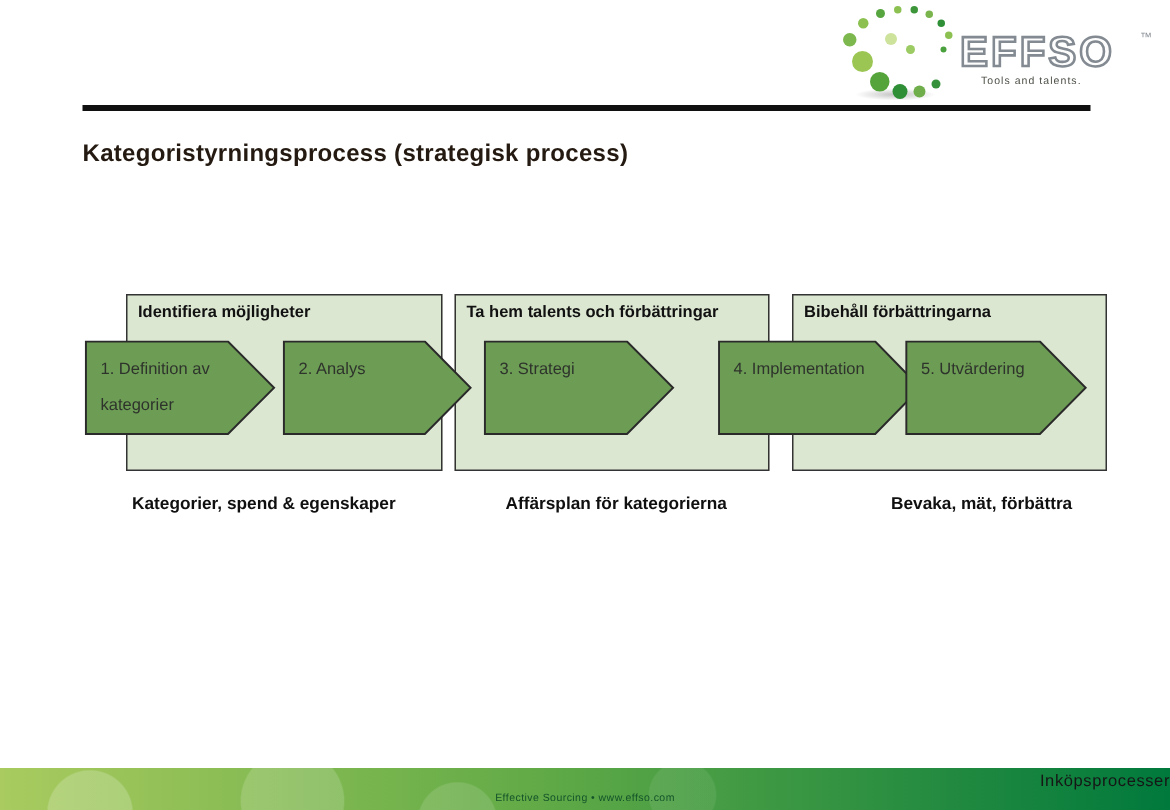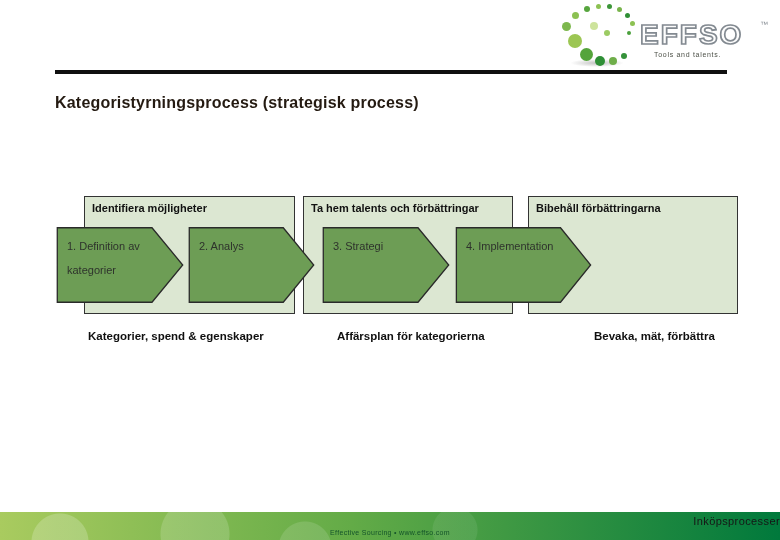--- a/index.html
+++ b/index.html
@@ -21,23 +21,23 @@
             color:#fdfdfd;-webkit-text-stroke:1.7px #838a91;letter-spacing:2px;white-space:nowrap;}
   .tm{position:absolute;left:200px;top:18px;font-size:8px;color:#8a9097;}
   .tagline{position:absolute;left:94px;top:49px;font-size:7px;color:#4c5047;letter-spacing:.7px;white-space:nowrap;}
 
   
   .phase{position:absolute;top:196px;height:118px;background:#dce7d2;border:1px solid #333;box-sizing:border-box;}
   .p1{left:84px;width:211px;} .p2{left:303px;width:210px;} .p3{left:528px;width:210px;}
   .phase-header{padding:5px 0 0 7px;font-size:11px;font-weight:bold;color:#111;white-space:nowrap;}
 
   
-  .step{position:absolute;top:227px;height:76px;}
+  .step{position:absolute;top:227px;height:63px;}
   .s1{left:56px;width:128px;} .s2{left:188px;width:127px;} .s3{left:322px;width:128px;}
-  .s4{left:455px;width:137px;} .s5{left:603px;width:122px;}
+  .s4{left:478px;width:137px;} .s5{left:603px;width:122px;}
   .step svg{position:absolute;left:0;top:0;width:100%;height:100%;display:block;}
   .step-label{position:absolute;left:11px;top:7px;font-size:11px;color:#2e332c;line-height:24px;white-space:nowrap;}
   .step-label span{display:block;}
   .step-label span:empty{display:none;}
 
   
   .deliv{position:absolute;top:330px;font-size:11.5px;font-weight:bold;color:#101010;white-space:nowrap;}
   .d1{left:88px;} .d2{left:337px;} .d3{left:560px;padding-left:34px;}
 
   
@@ -125,20 +125,29 @@
   </div>
   <div class="step s4">
     <svg viewBox="0 0 100 100" preserveAspectRatio="none">
       <polygon points="1,1 77,1 99,50 77,99 1,99" fill="#6d9d55" stroke="#2a2a2a" stroke-width="1.3" vector-effect="non-scaling-stroke"></polygon>
     </svg>
     <div class="step-label">
       <span>4. Implementation</span>
 
     </div>
   </div>
+  <div class="step s5">
+    <svg viewBox="0 0 100 100" preserveAspectRatio="none">
+      <polygon points="1,1 74,1 99,50 74,99 1,99" fill="#6d9d55" stroke="#2a2a2a" stroke-width="1.3" vector-effect="non-scaling-stroke"></polygon>
+    </svg>
+    <div class="step-label">
+      <span>5. Utvärdering</span>
+
+    </div>
+  </div>
 
   <div class="deliv d2">Affärsplan för kategorierna</div>
   <div class="deliv d1">Kategorier, spend &amp; egenskaper</div>
   <div class="deliv d3">Bevaka, mät, förbättra</div>
 
   <div class="bar"></div>
   <div class="footer-title">Inköpsprocesser</div>
   <div class="footer-sub">Effective Sourcing • www.effso.com</div>
 
 </div>

